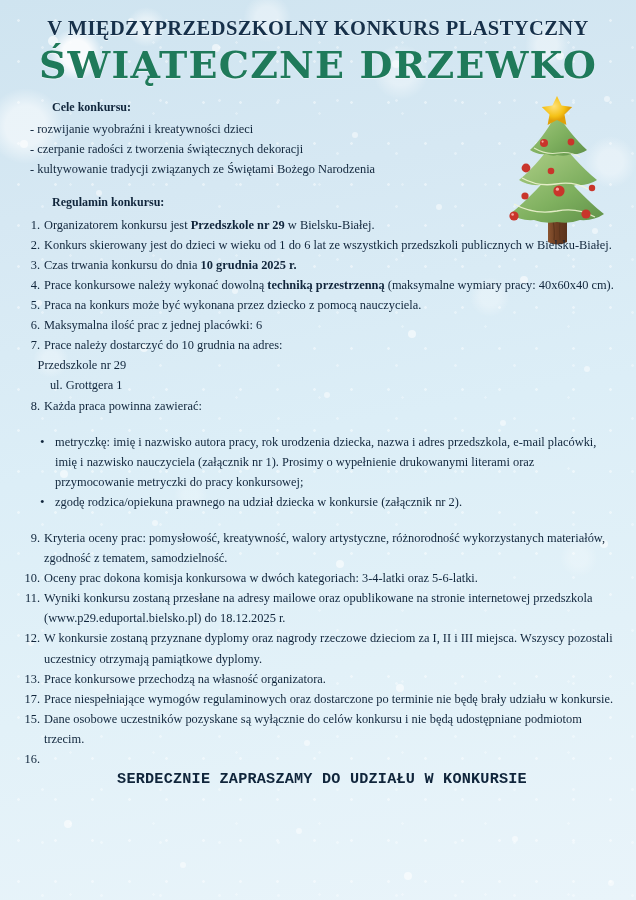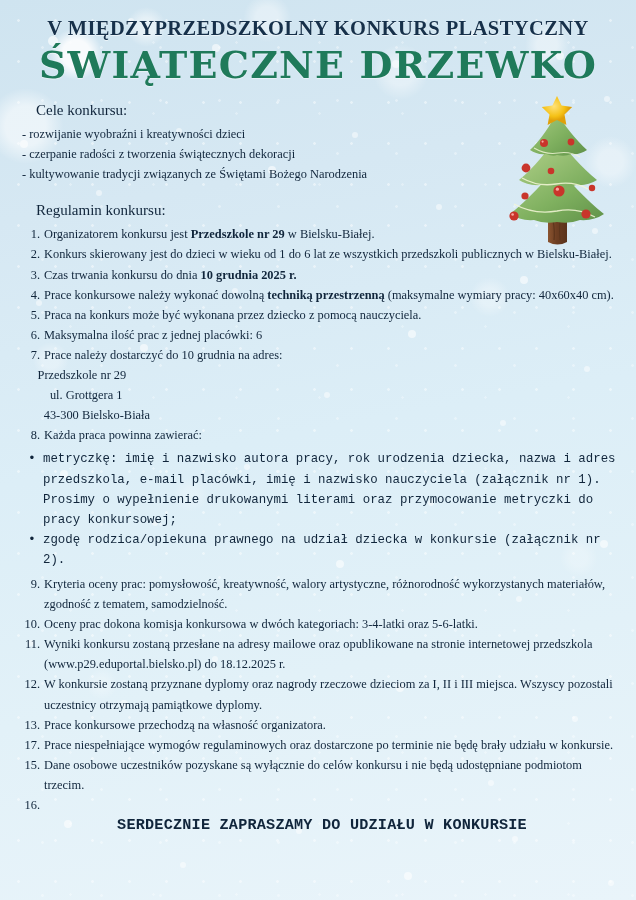--- a/index.html
+++ b/index.html
@@ -91,51 +91,50 @@
   
   .content {
     position: relative;
     z-index: 3;
     padding: 14px 14px 0 22px;
     color: #10253b;
     font-size: 12.4px;
     line-height: 1.62;
   }
   .sec-title {
-    font-weight: normal;
-    font-size: 15px;
-    margin-left: 14px;
+    font-weight: bold;
+    font-size: 12px;
+    margin-left: 30px;
     margin-bottom: 2px;
   }
   .gap { height: 14px; }
 
-  .dashline { margin-left: 0; }
+  .dashline { margin-left: 8px; }
 
   .numlist {
     list-style: none;
     margin: 0;
     padding: 0;
   }
   .numlist > li {
     position: relative;
     padding-left: 22px;
     margin-bottom: 0;
   }
   .numlist > li > .num {
     position: absolute;
     left: 0;
     top: 0;
     width: 18px;
     text-align: right;
   }
   .bullist {
     list-style: none;
-    margin: 4px;
+    margin: 16px;
     padding: 0;
-    font-family: Liberation Mono, monospace;
   }
   .bullist > li {
     position: relative;
     padding-left: 17px;
   }
   .bullist > li::before {
     content: "\2022";
     position: absolute;
     left: 2px;
     top: -1px;
@@ -308,21 +307,20 @@
         <li><span class="num">2.</span><span>Konkurs skierowany jest do dzieci w wieku od 1 do 6 lat ze wszystkich przedszkoli publicznych w Bielsku-Białej.</span></li>
         <li><span class="num">3.</span><span>Czas trwania konkursu do dnia </span><b>10 grudnia 2025 r.</b></li>
         <li><span class="num">4.</span><span>Prace konkursowe należy wykonać dowolną </span><b>techniką przestrzenną</b><span> (maksymalne wymiary pracy: 40x60x40 cm).</span></li>
         <li><span class="num">5.</span><span>Praca na konkurs może być wykonana przez dziecko z pomocą nauczyciela.</span></li>
         <li><span class="num">6.</span><span>Maksymalna ilość prac z jednej placówki: 6</span></li>
         <li><span class="num">7.</span><span>Prace należy dostarczyć do 10 grudnia na adres:</span></li>
       </ol>
     <ul class="addr" id="addr">
         <li>     Przedszkole nr 29</li>
         <li>         ul. Grottgera 1</li>
-        <li>       43-300 Bielsko-Biała</li>
       </ul>
     <ol class="numlist" id="rules-8">
         <li><span class="num">8.</span><span>Każda praca powinna zawierać:</span></li>
       </ol>
     <ul class="bullist" id="bullets">
         <li>metryczkę: imię i nazwisko autora pracy,  rok urodzenia dziecka, nazwa i adres przedszkola, e-mail placówki, imię i nazwisko nauczyciela (załącznik nr 1). Prosimy o wypełnienie drukowanymi literami oraz przymocowanie metryczki do pracy konkursowej;</li>
         <li>zgodę rodzica/opiekuna prawnego na udział dziecka w konkursie (załącznik nr 2).</li>
       </ul>
     <ol class="numlist" id="rules-2">
         <li><span class="num">9.</span><span>Kryteria oceny prac: pomysłowość, kreatywność, walory artystyczne, różnorodność wykorzystanych materiałów, zgodność z tematem, samodzielność.</span></li>

